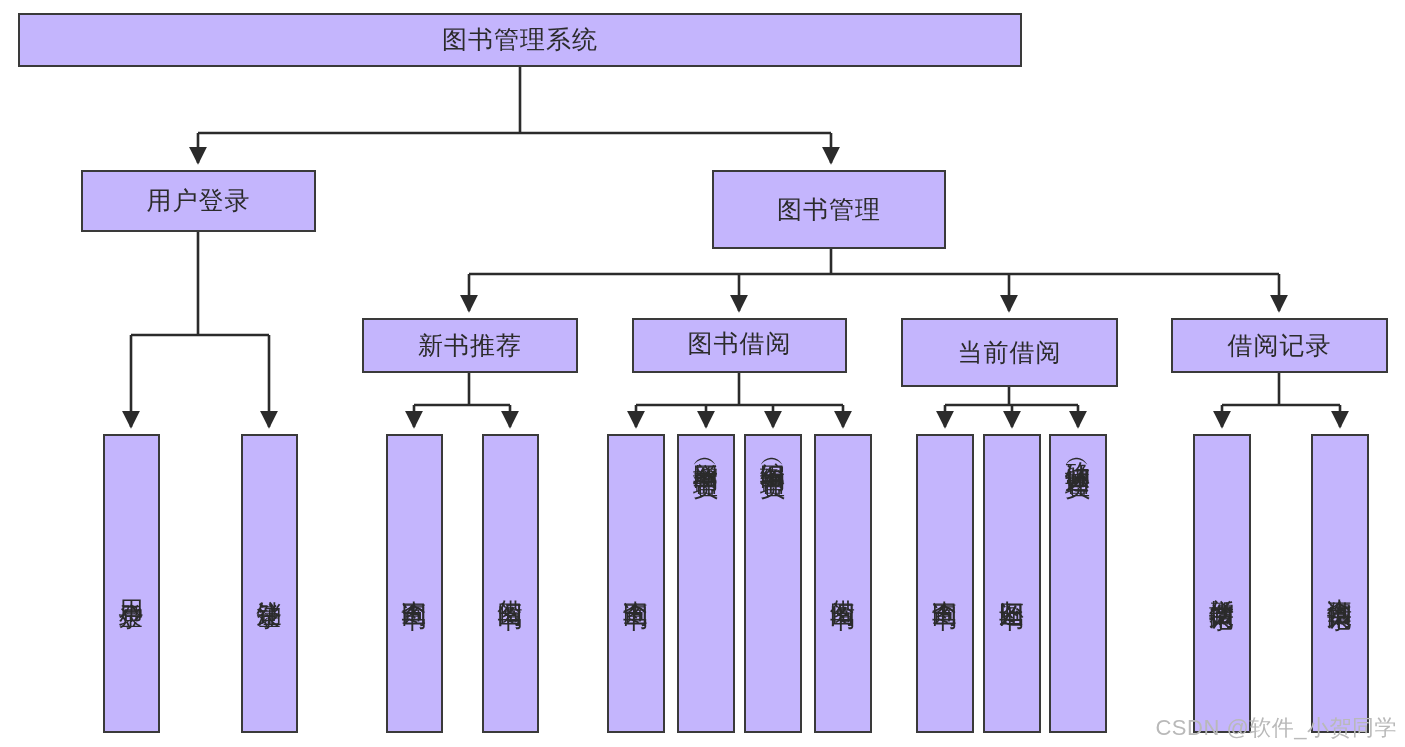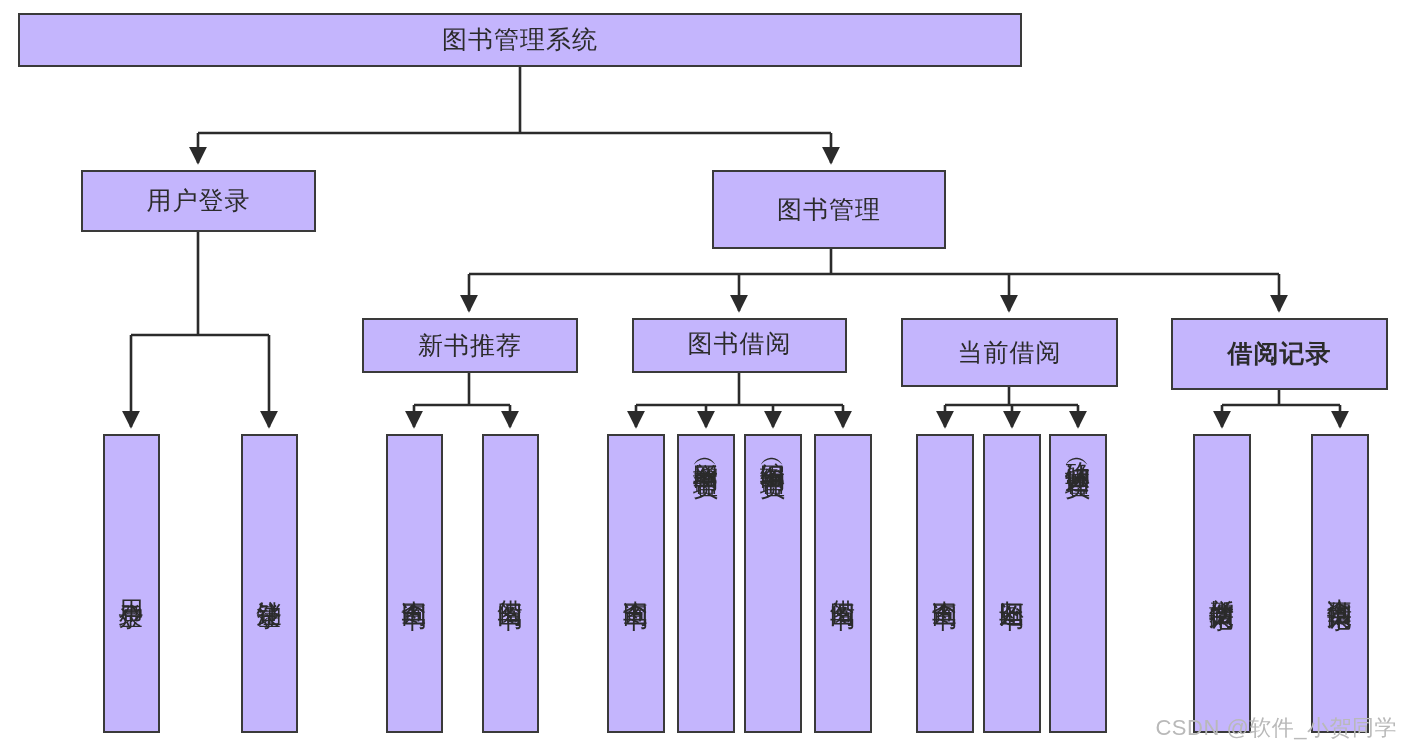--- a/index.html
+++ b/index.html
@@ -142,21 +142,21 @@
 
   <div class="node node-h" style="left:362px; top:318px; width:216px; height:55px;">
     <span>新书推荐</span>
   </div>
   <div class="node node-h" style="left:632px; top:318px; width:215px; height:55px;font-family:Liberation Mono, monospace;">
     <span>图书借阅</span>
   </div>
   <div class="node node-h" style="left:901px; top:318px; width:217px; height:69px;">
     <span>当前借阅</span>
   </div>
-  <div class="node node-h" style="left:1171px; top:318px; width:217px; height:72px;font-weight:bold;">
+  <div class="node node-h" style="left:1171px; top:318px; width:217px; height:55px;">
     <span>借阅记录</span>
   </div>
 
   <div class="node node-v align-center" style="left:103px; top:434px; width:57px; height:299px;">
     <span class="vtext">用户登录</span>
   </div>
   <div class="node node-v align-center" style="left:241px; top:434px; width:57px; height:299px;">
     <span class="vtext">注销登录</span>
   </div>
 

